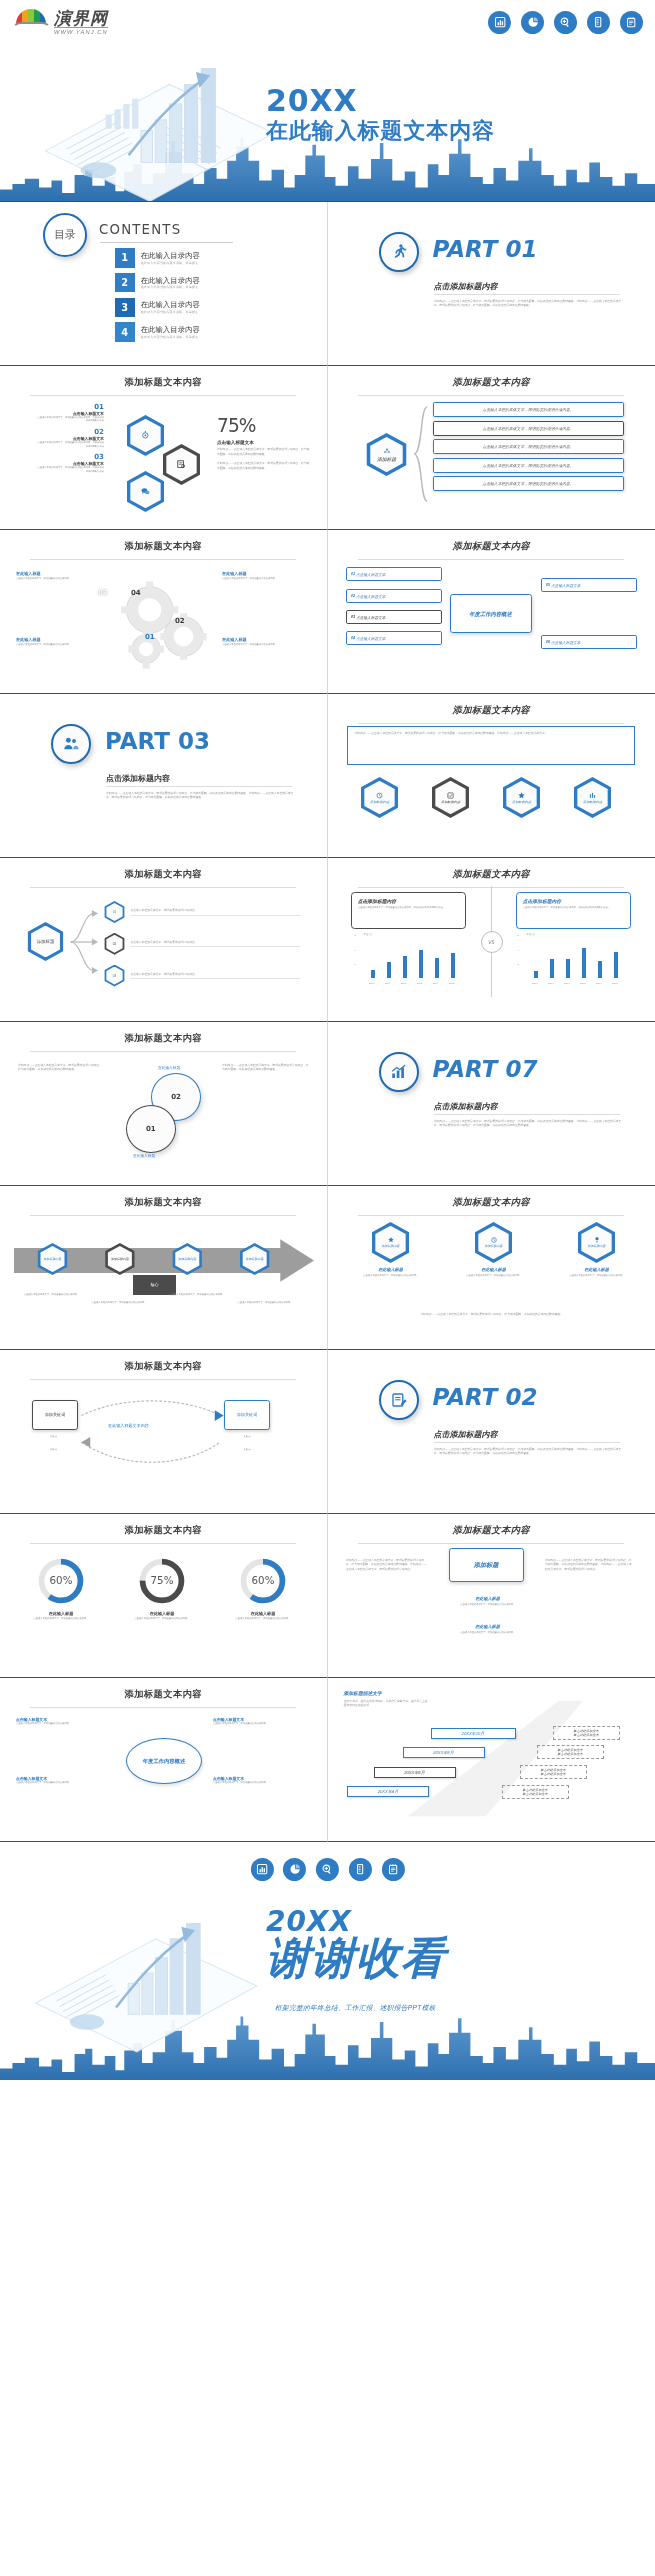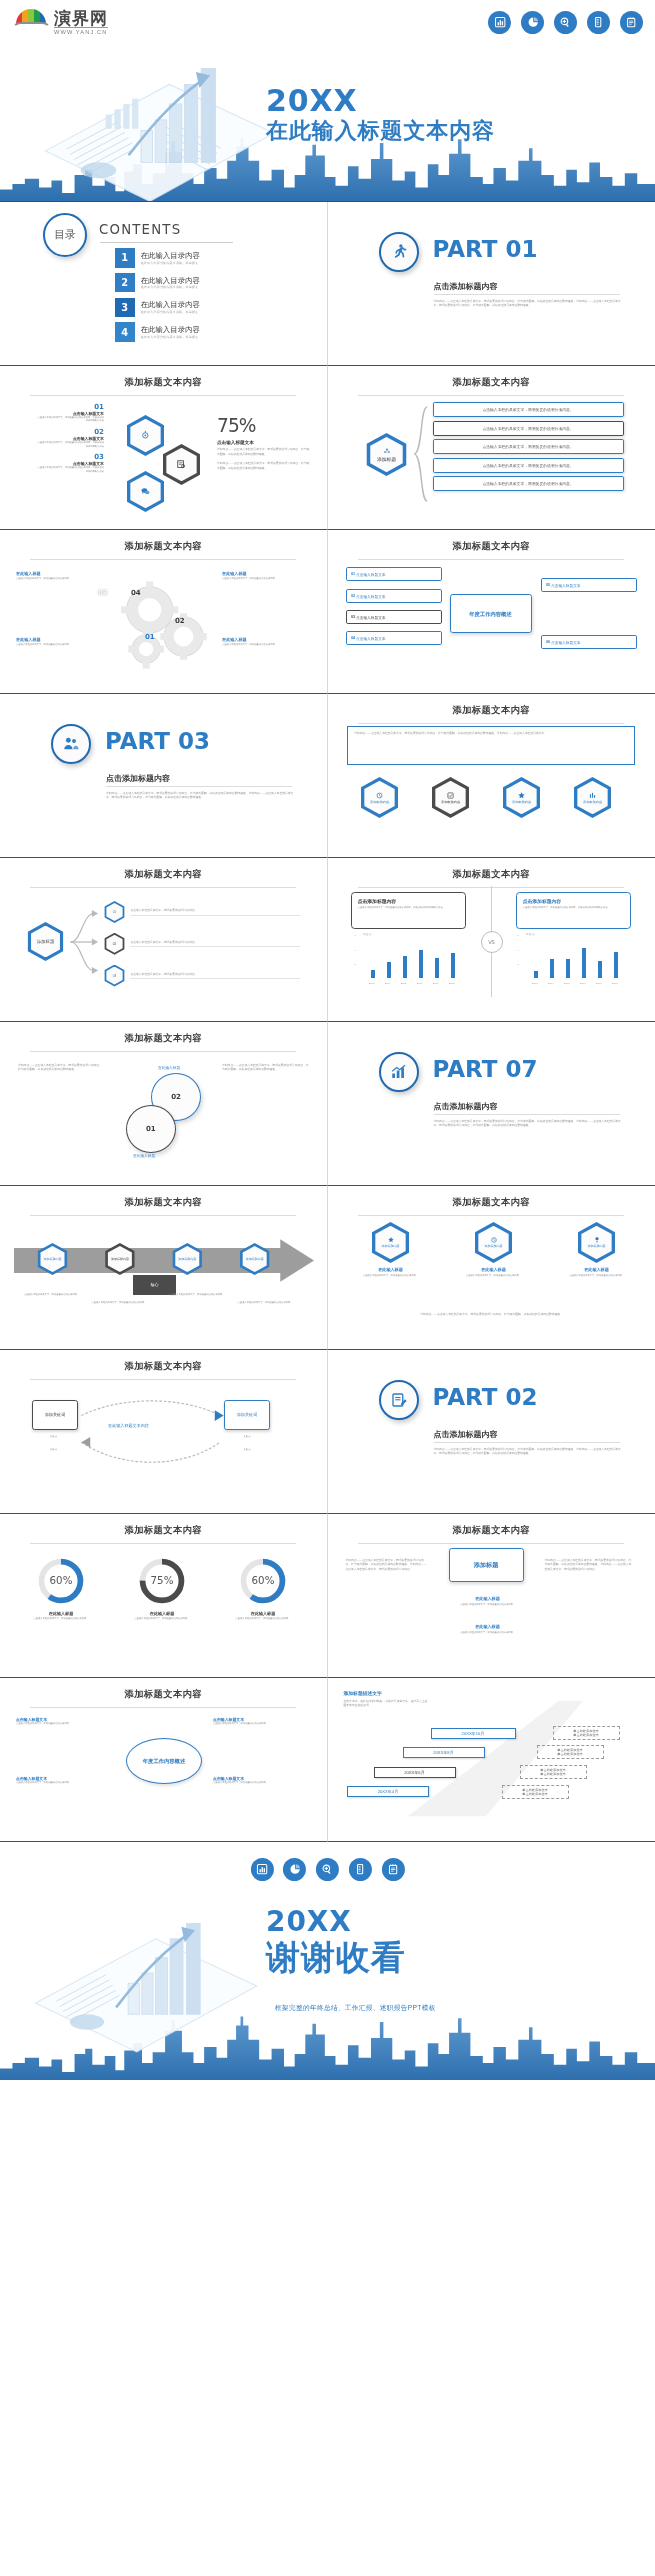--- a/index.html
+++ b/index.html
@@ -11,35 +11,35 @@
   }
   .deck { width:655px; position:relative; }
 
   
   .row { display:flex; width:655px; }
   .slide {
     width:328px; height:164px; background:#fff; position:relative;
     border-right:0.9px solid #d8d8d8; border-bottom:1.8px solid #4b4b4b;
     overflow:hidden;
   }
-  .slide:last-child { border-right:none; }
+  .slide:last-child { border-right:none;font-style:italic; }
   .wide { width:655px; height:200px; border-right:none; }
 
   .stitle {
     text-align:center; font-size:9.3px; font-weight:bold; color:#404040;
     padding-top:9.8px; letter-spacing:0.4px;
   }
   .rule { width:266px; height:0.9px; background:#dcdcdc; margin:6.2px auto 0; }
 
   .tiny { font-size:2.3px; line-height:1.5; color:#8d8d8d; }
   .tiny2 { font-size:2.8px; line-height:1.55; color:#909090; }
 
   
   .cover { position:relative; background:#fff; overflow:hidden; }
-  .logo { position:absolute; left:12.4px; top:9px; width:133px; }
+  .logo { position:absolute; left:12.4px; top:9px; width:133px;font-style:italic; }
   .logo-mark { position:relative; width:39px; height:23px; float:left; }
   .logo-fan { position:absolute; left:3.6px; top:0; width:30px; height:15px;
     border-radius:15px 15px 0 0; overflow:hidden; display:flex; }
   .logo-fan i { flex:1; display:block; }
   .logo-arc { position:absolute; left:0; top:13.3px; width:39px; height:14px;
     border:2.7px solid #8e8e8e; border-radius:19.5px/14px;
     border-bottom-color:transparent; border-left-color:transparent; border-right-color:transparent;}
   .logo-txt { float:left; margin-left:2.7px; }
   .logo-cn { font-size:17px; font-weight:bold; color:#4a4a4a; letter-spacing:0.9px;
              font-family:"DejaVu Sans",sans-serif; line-height:18px; }
@@ -1091,19 +1091,19 @@
             <rect x="7" y="2.5" width="1.4" height="3.4"></rect>
             <rect x="10" y="2.5" width="1.4" height="3.4"></rect>
             <rect x="13" y="2.5" width="1.4" height="3.4"></rect>
             <rect x="16" y="2.5" width="1.4" height="3.4"></rect>
           </svg>
         </div>
   </div>
 
   <div style="position:absolute;left:266px;top:64px">
     <div class="cover-20xx" style="font-size:28px">20XX</div>
-    <div class="cover-sub" style="font-size:34px;line-height:39px">谢谢收看</div>
+    <div class="cover-sub" style="font-size:44px;line-height:39px">谢谢收看</div>
   </div>
   <div class="cover-tag" style="left:275px;top:162px">框架完整的年终总结、工作汇报、述职报告PPT模板</div>
 </div>
 
 </div>
 
 
 </body></html>

